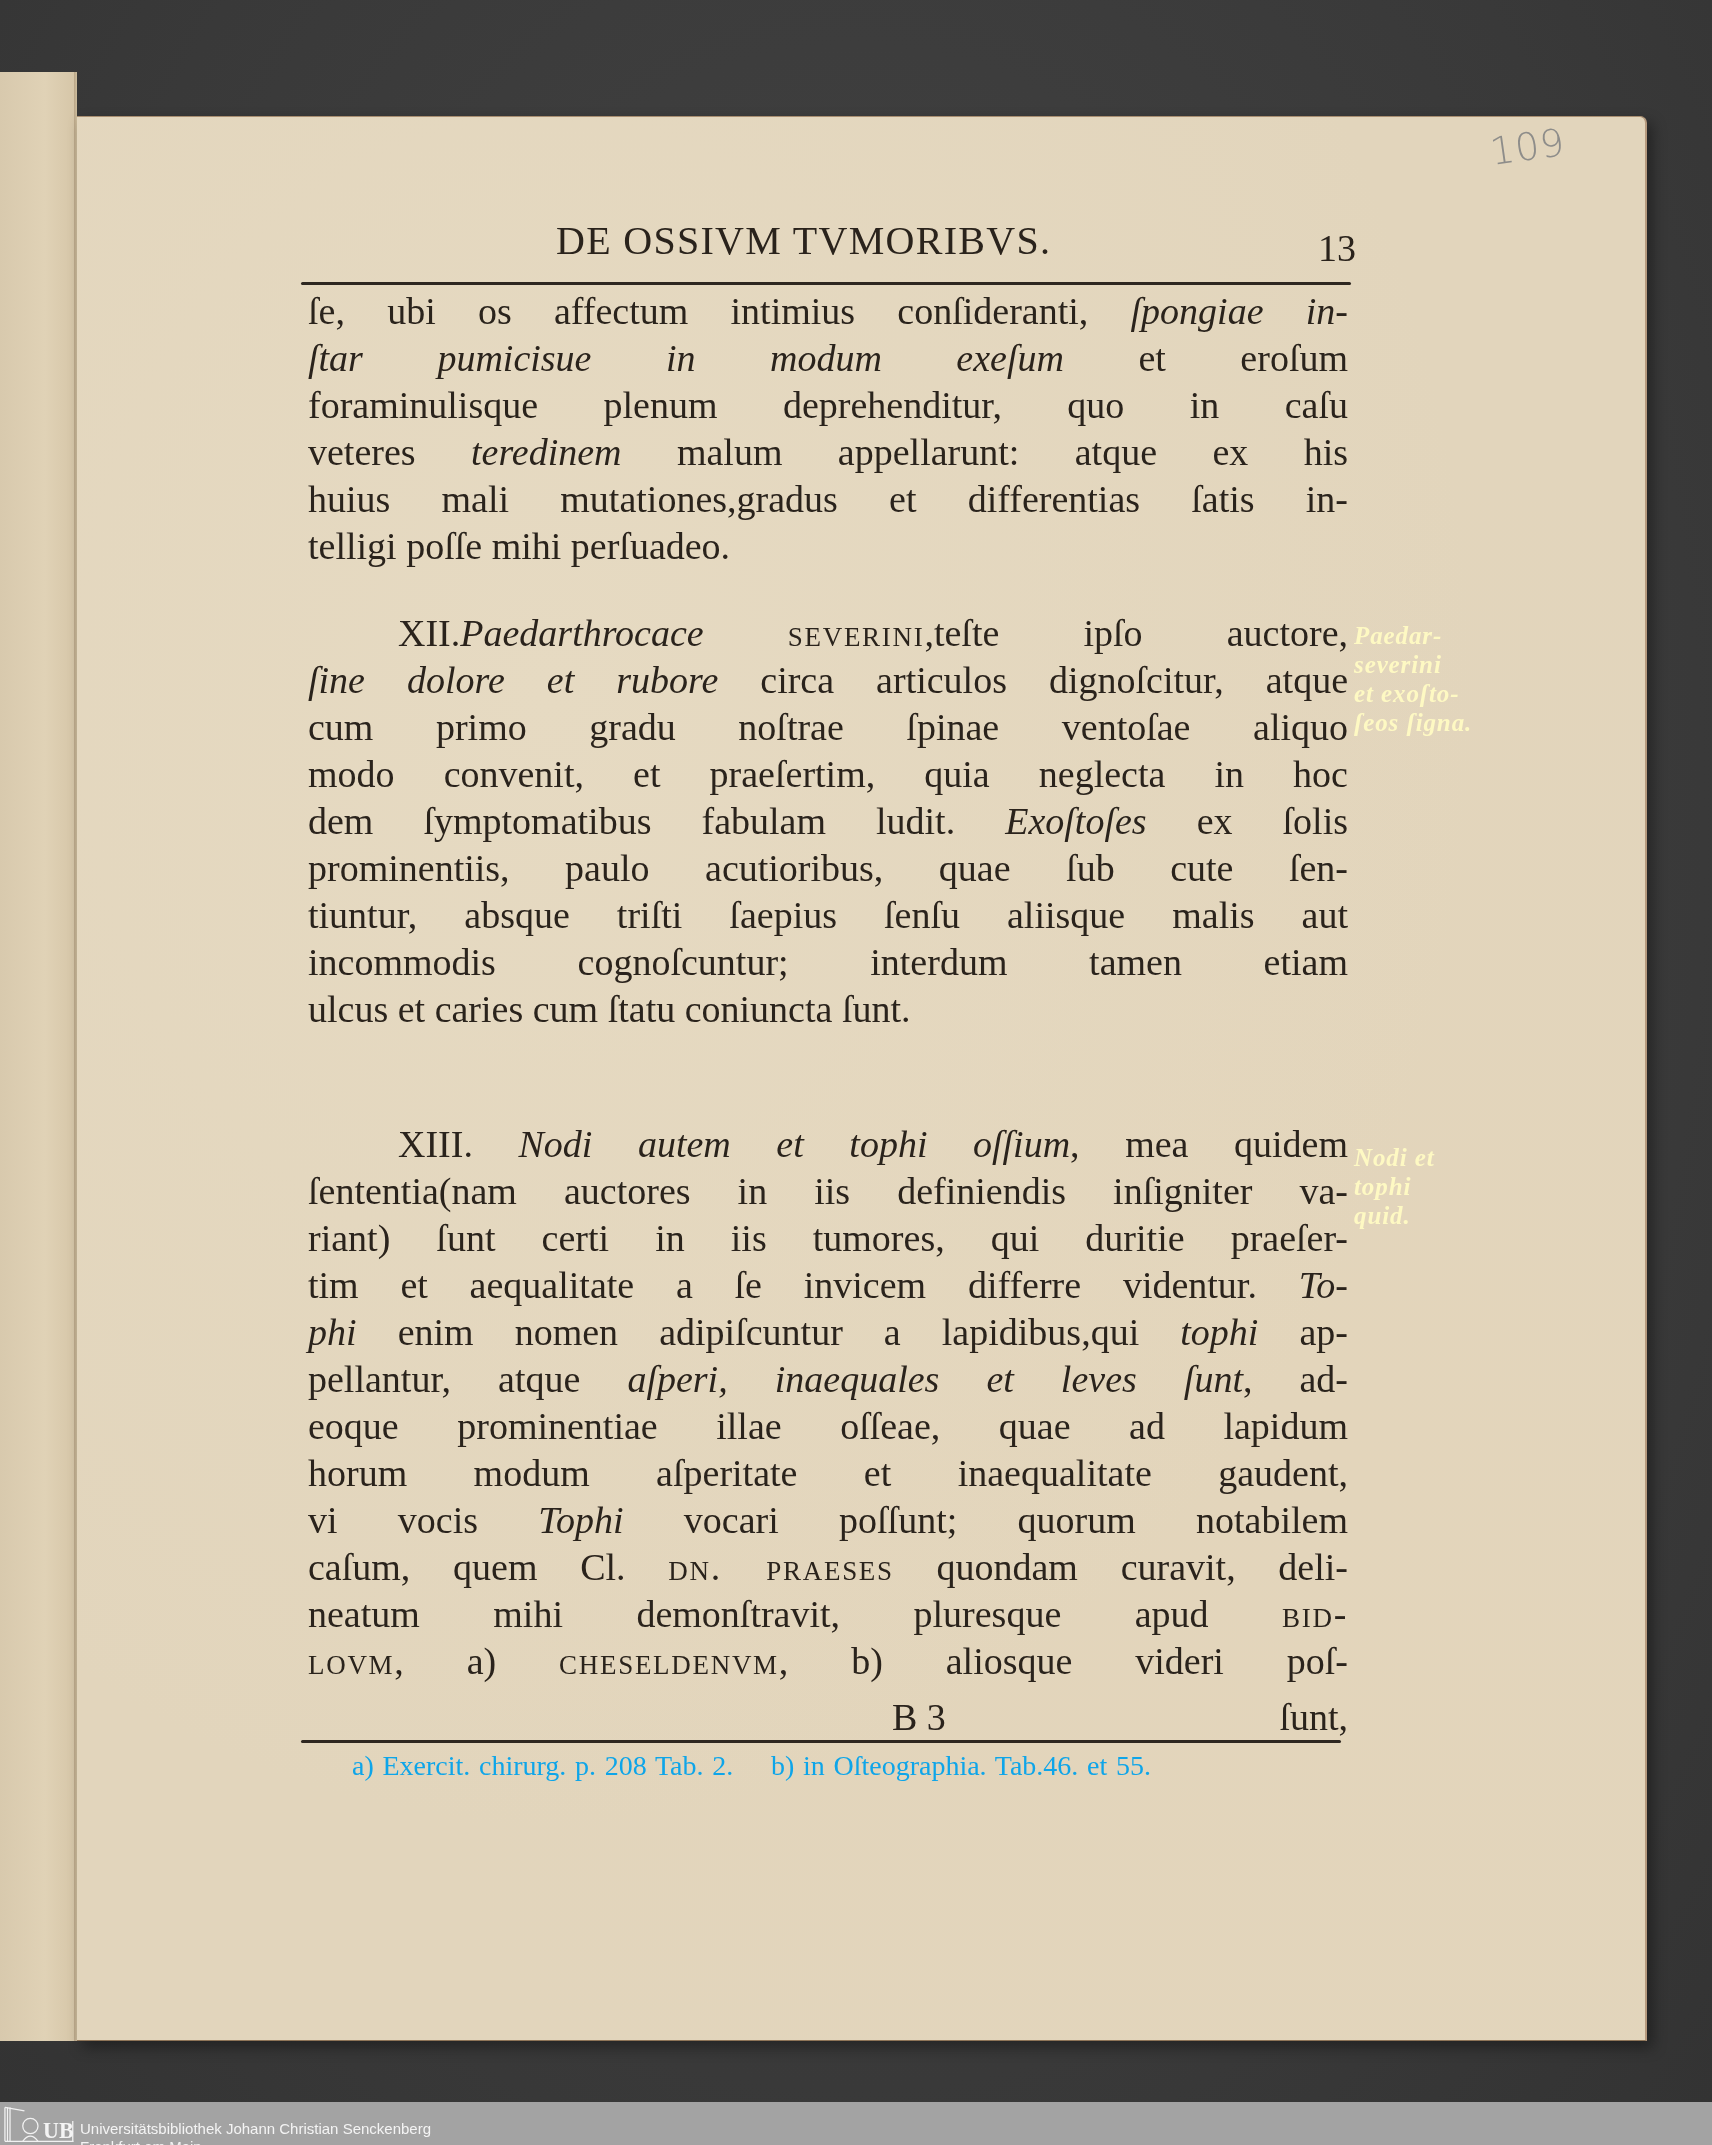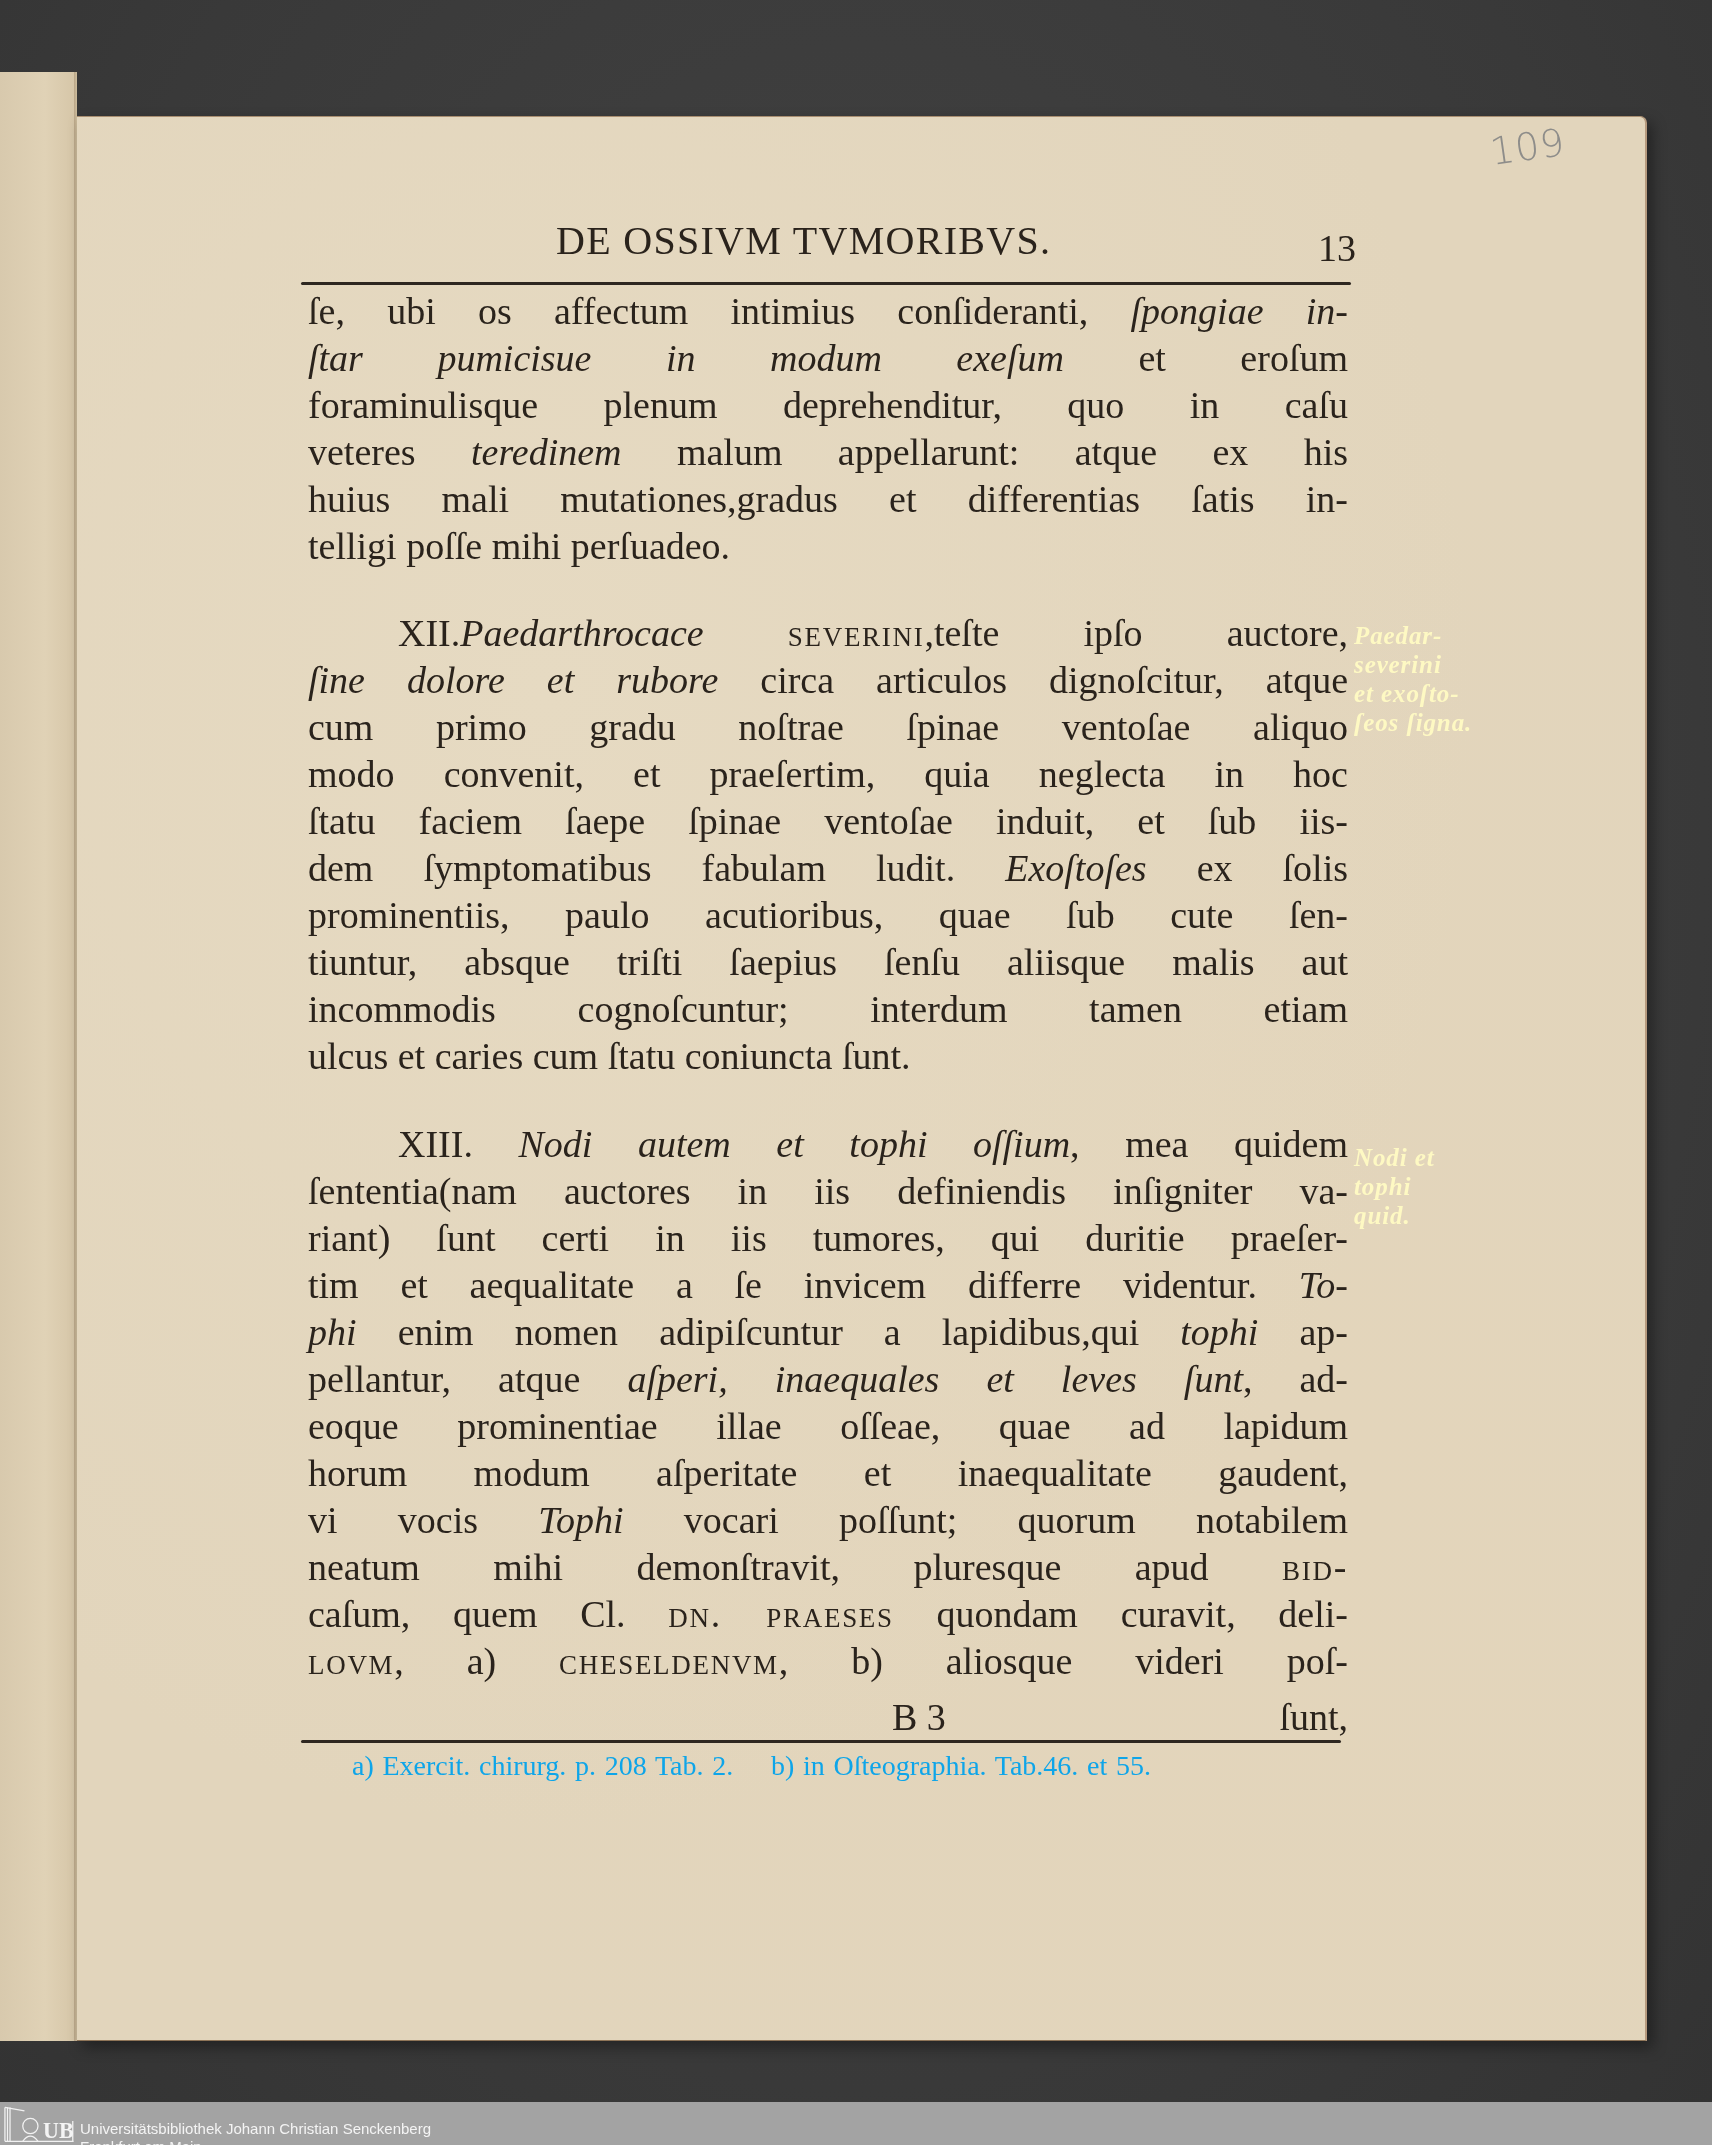--- a/index.html
+++ b/index.html
@@ -123,39 +123,38 @@
     <span class="line"><span>foraminulisque plenum deprehenditur, quo in caſu</span></span>
     <span class="line"><span>veteres </span><span class="it">teredinem</span><span> malum appellarunt: atque ex his</span></span>
     <span class="line"><span>huius mali mutationes,gradus et differentias ſatis in-</span></span>
     <span class="line last"><span>telligi poſſe mihi perſuadeo.</span></span>
   </div>
 <div class="textblock p2">
     <span class="line indent"><span>XII.</span><span class="it">Paedarthrocace</span><span> </span><span class="sc">severini</span><span>,teſte ipſo auctore,</span></span>
     <span class="line"><span class="it">ſine dolore et rubore</span><span> circa articulos dignoſcitur, atque</span></span>
     <span class="line"><span>cum primo gradu noſtrae ſpinae ventoſae aliquo</span></span>
     <span class="line"><span>modo convenit, et praeſertim, quia neglecta in hoc</span></span>
-    <span class="line"><span>ſtatu faciem ſaepe ſpinae ventoſae induit, et ſub iis-</span></span>
     <span class="line"><span>dem ſymptomatibus fabulam ludit. </span><span class="it">Exoſtoſes</span><span> ex ſolis</span></span>
     <span class="line"><span>prominentiis, paulo acutioribus, quae ſub cute ſen-</span></span>
     <span class="line"><span>tiuntur, absque triſti ſaepius ſenſu aliisque malis aut</span></span>
     <span class="line"><span>incommodis cognoſcuntur; interdum tamen etiam</span></span>
     <span class="line last"><span>ulcus et caries cum ſtatu coniuncta ſunt.</span></span>
   </div>
 <div class="textblock p3">
     <span class="line indent"><span>XIII. </span><span class="it">Nodi autem et tophi oſſium</span><span>, mea quidem</span></span>
     <span class="line"><span>ſententia(nam auctores in iis definiendis inſigniter va-</span></span>
     <span class="line"><span>riant) ſunt certi in iis tumores, qui duritie praeſer-</span></span>
     <span class="line"><span>tim et aequalitate a ſe invicem differre videntur. </span><span class="it">To-</span></span>
     <span class="line"><span class="it">phi</span><span> enim nomen adipiſcuntur a lapidibus,qui </span><span class="it">tophi</span><span> ap-</span></span>
     <span class="line"><span>pellantur, atque </span><span class="it">aſperi, inaequales et leves ſunt</span><span>, ad-</span></span>
     <span class="line"><span>eoque prominentiae illae oſſeae, quae ad lapidum</span></span>
     <span class="line"><span>horum modum aſperitate et inaequalitate gaudent,</span></span>
     <span class="line"><span>vi vocis </span><span class="it">Tophi</span><span> vocari poſſunt; quorum notabilem</span></span>
+    <span class="line"><span>caſum, quem Cl. </span><span class="sc">dn. praeses</span><span> quondam curavit, deli-</span></span>
     <span class="line"><span>neatum mihi demonſtravit, pluresque apud </span><span class="sc">bid-</span></span>
-    <span class="line"><span>caſum, quem Cl. </span><span class="sc">dn. praeses</span><span> quondam curavit, deli-</span></span>
     <span class="line"><span class="sc">lovm</span><span>, a) </span><span class="sc">cheseldenvm</span><span>, b) aliosque videri poſ-</span></span>
   </div>
 
 <div class="marginal m1">
     <div>Paedar-</div>
     <div>severini</div>
     <div>et exoſto-</div>
     <div>ſeos ſigna.</div>
   </div>
 <div class="marginal m2">

